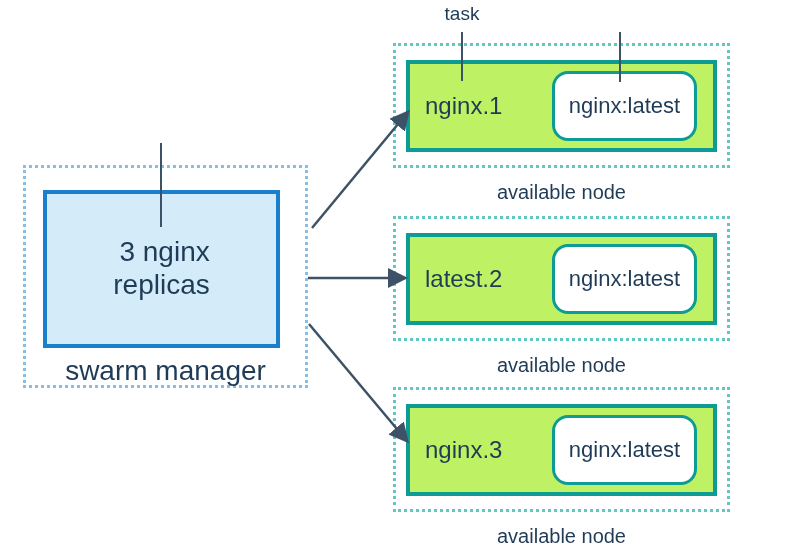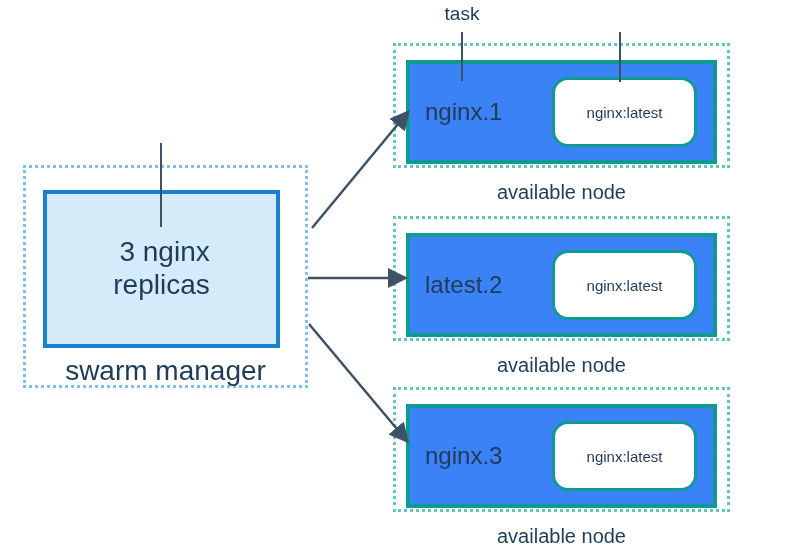--- a/index.html
+++ b/index.html
@@ -26,30 +26,30 @@
   }
   .manager-caption{position:absolute;left:0;right:0;top:187px;text-align:center;font-size:28px;}
 
   
   .node-group{position:absolute;left:393px;width:337px;}
   .node-dotted{
     position:relative;width:337px;height:125px;
     border:3px dotted #63c7c1;box-sizing:border-box;
   }
   .node-solid{
-    position:absolute;left:10px;top:14px;width:311px;height:104px;
-    border:4px solid #0d9b94;background:#3b82f6;box-sizing:border-box;
+    position:absolute;left:10px;top:14px;width:311px;height:92px;
+    border:4px solid #0d9b94;background:#bef264;box-sizing:border-box;
     display:flex;align-items:center;justify-content:space-between;
     padding:0 16px 0 15px;
   }
   .task-label{font-size:24px;white-space:nowrap;}
   .container-box{
     width:145px;height:70px;border:3px solid #0d9b94;border-radius:16px;
     background:#ffffff;box-sizing:border-box;
-    display:flex;align-items:center;justify-content:center;font-size:15px;
+    display:flex;align-items:center;justify-content:center;font-size:22px;
   }
   .node-caption{position:absolute;left:0;right:0;top:138px;text-align:center;font-size:20px;}
 </style>
 </head>
 <body>
 
 <div class="canvas">
 
   <svg class="overlay" viewBox="0 0 800 552" xmlns="http://www.w3.org/2000/svg">
     <defs>

